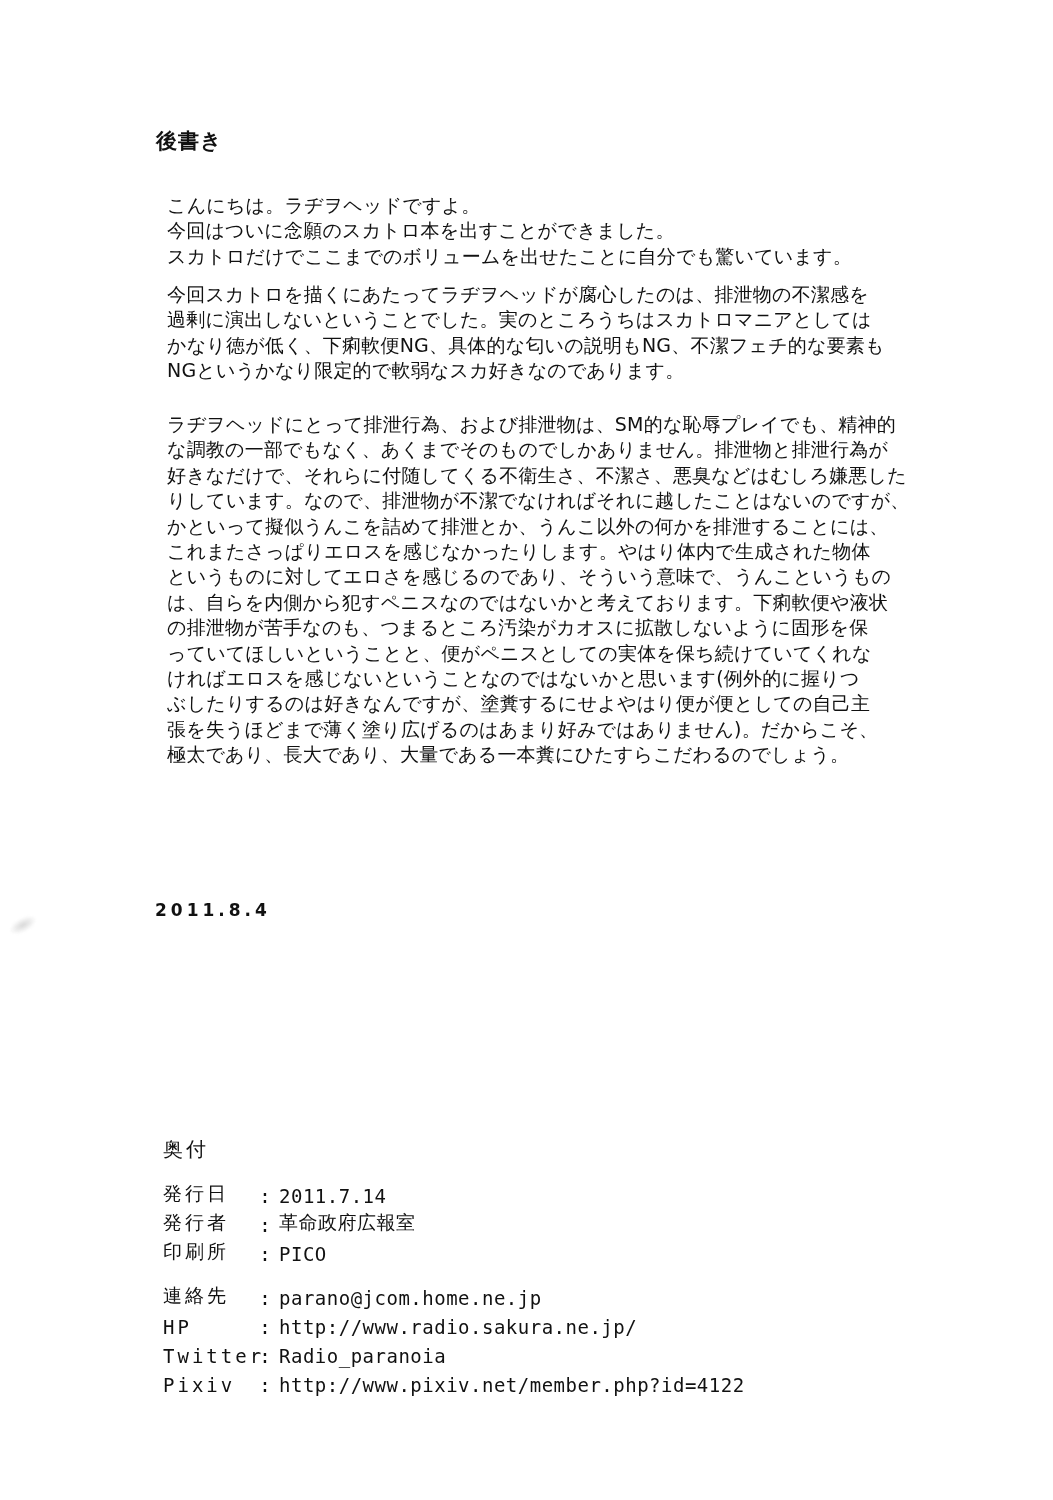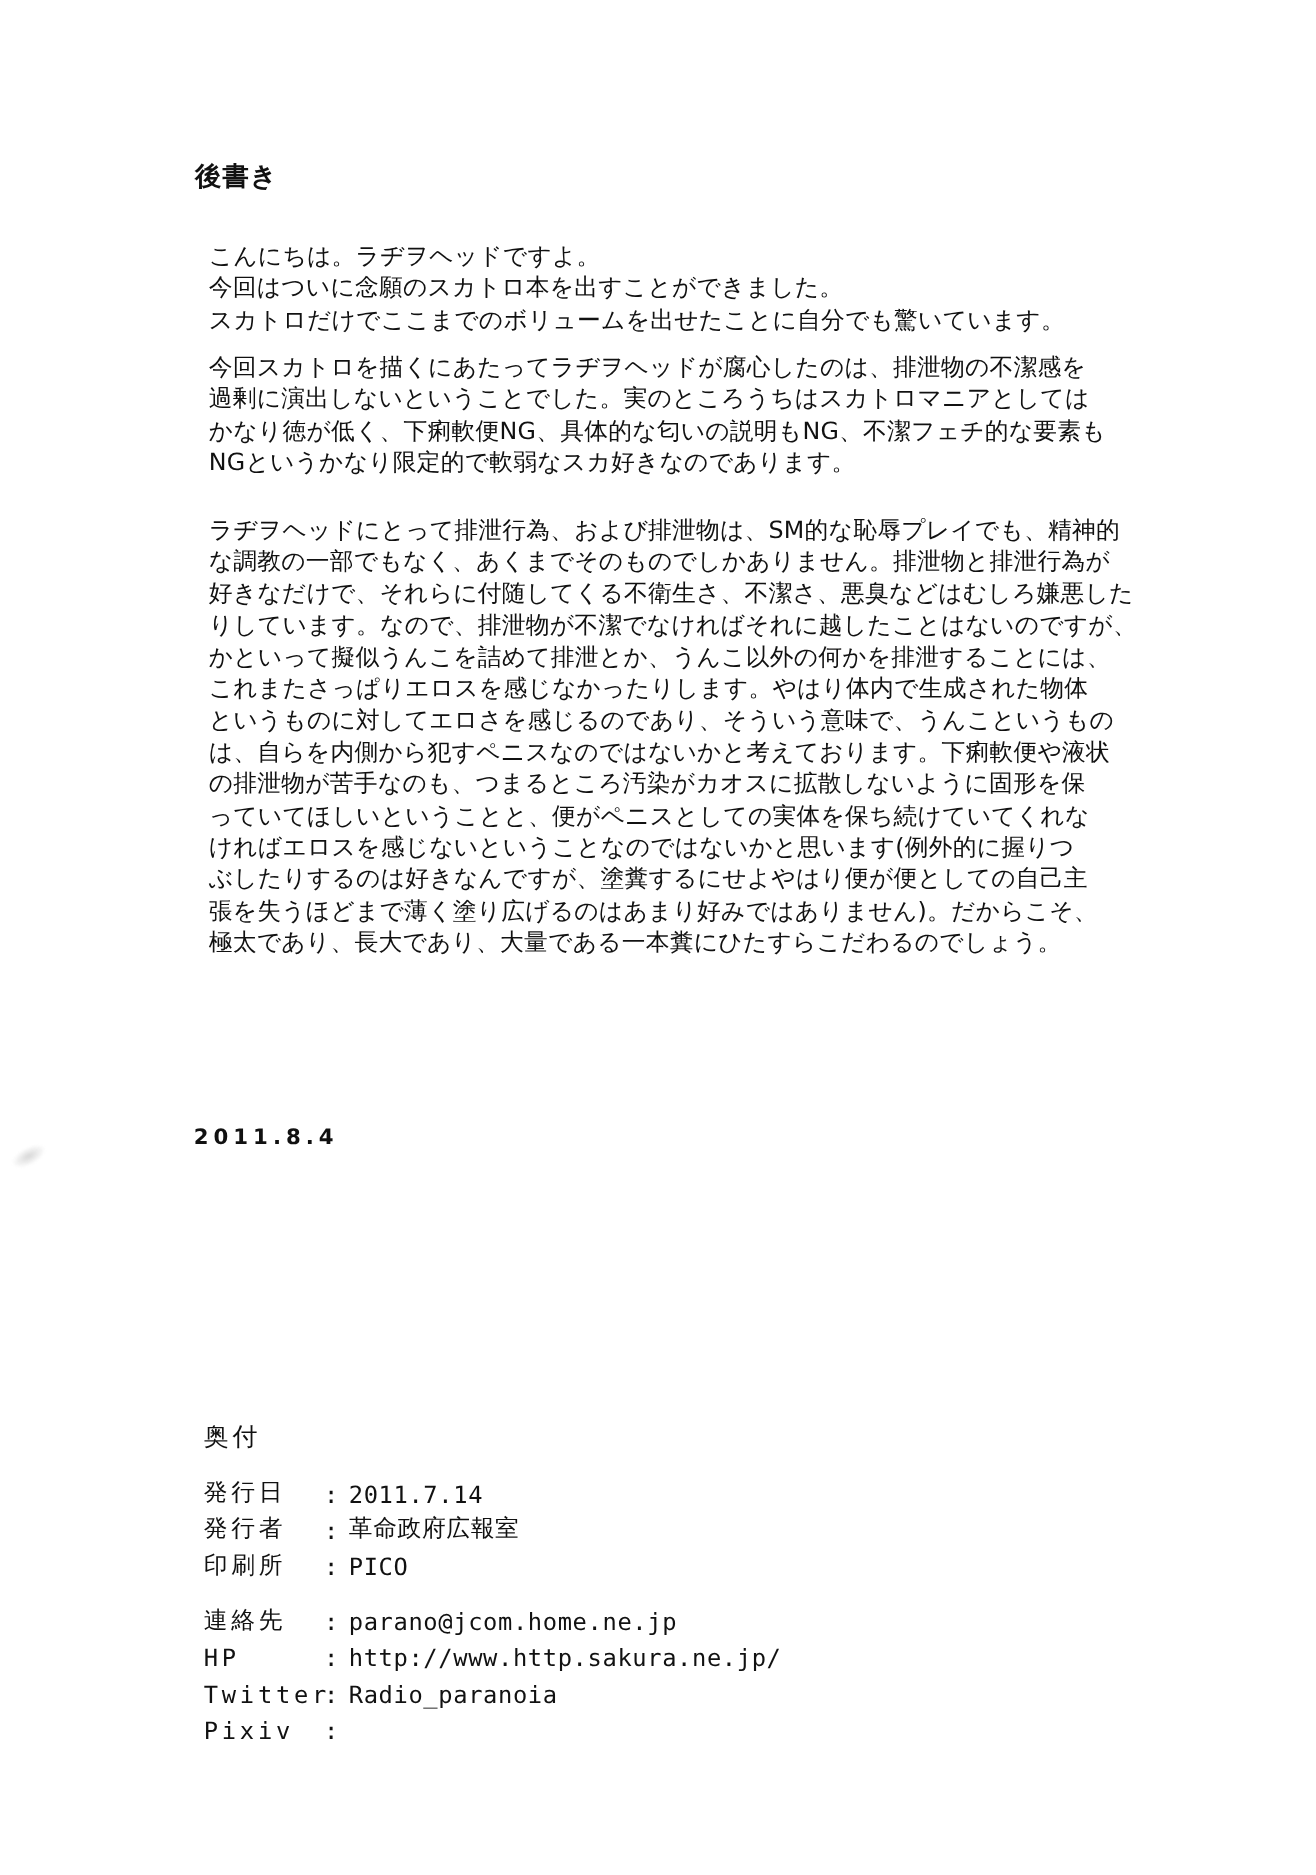--- a/index.html
+++ b/index.html
@@ -151,28 +151,29 @@
 
   <div class="rows contact-rows">
     <div class="row">
       <span class="label">連絡先</span>
       <span class="colon">:</span>
       <span class="value">parano@jcom.home.ne.jp</span>
     </div>
     <div class="row">
       <span class="label">HP</span>
       <span class="colon">:</span>
-      <span class="value">http://www.http.sakura.ne.jp/</span>
+      <span class="value">http://www.radio.sakura.ne.jp/</span>
     </div>
     <div class="row">
       <span class="label">Twitter</span>
       <span class="colon">:</span>
       <span class="value">Radio_paranoia</span>
     </div>
     <div class="row">
       <span class="label">Pixiv</span>
       <span class="colon">:</span>
+      <span class="value">http://www.pixiv.net/member.php?id=4122</span>
     </div>
   </div>
 
   <div class="smudge"></div>
 
 </div>
 
 </body></html>

